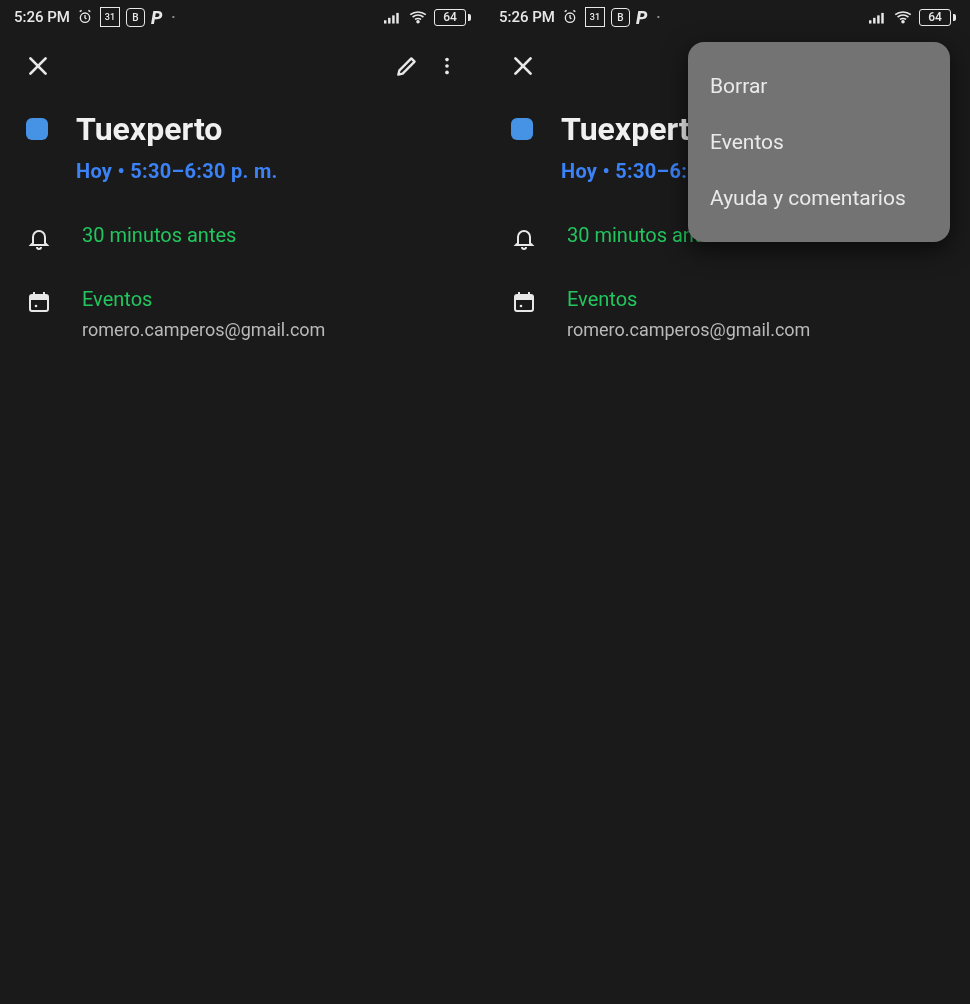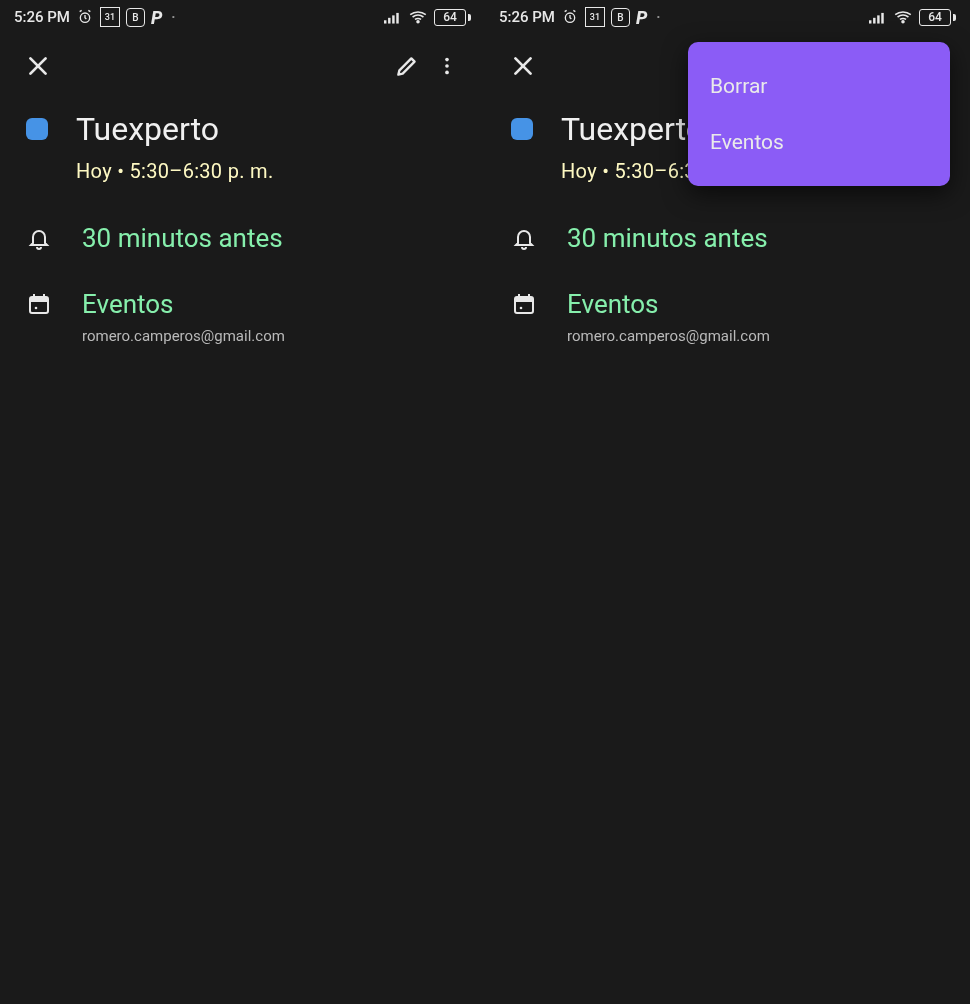--- a/index.html
+++ b/index.html
@@ -120,64 +120,65 @@
   .ev-color {
     width: 22px; height: 22px;
     border-radius: 6px;
     margin-top: 6px;
     margin-right: 28px;
     margin-left: 8px;
     background: #4693e6;
   }
   .ev-title {
     font-size: 32px;
-    font-weight: 400;
+    font-weight: 700;
     color: #f0f0f0;
     line-height: 1.1;
   }
   .ev-sub {
     margin-top: 12px;
     font-size: 20px;
-    color: #fef9c3;
+    color: #3b82f6;
     letter-spacing: 0.3px;
+    font-weight: bold;
   }
 
   
   .row {
     display:flex;
     align-items:flex-start;
     padding: 18px 18px 18px 18px;
   }
   .row .row-icon {
     width: 26px;
     height: 26px;
     margin-top: 2px;
     margin-right: 30px;
     margin-left: 8px;
     color:#e0e0e0;
     display:inline-flex;align-items:center;justify-content:center;
   }
   .row .row-text {
-    font-size: 26px;
-    color:#86efac;
+    font-size: 20px;
+    color:#22c55e;
   }
   .row .row-secondary {
     margin-top: 8px;
-    font-size: 15px;
+    font-size: 18px;
     color:#b9b9b9;
   }
 
   
   .menu {
     position: absolute;
     top: 42px;
     right: 20px;
     width: 262px;
-    background: #8b5cf6;
-    border-radius: 10px;
+    background: #737373;
+    border-radius: 16px;
     padding: 16px 0;
     box-shadow: 0 8px 24px rgba(0,0,0,.6);
   }
   .menu-item {
     padding: 16px 22px;
     font-size: 21px;
     color:#eaeaea;
   }
 </style>
 </head>
@@ -373,17 +374,18 @@
       </div>
       <div>
         <div class="row-text">Eventos</div>
         <div class="row-secondary">romero.camperos@gmail.com</div>
       </div>
     </div>
 
     <div class="menu">
       <div class="menu-item">Borrar</div>
       <div class="menu-item">Eventos</div>
+      <div class="menu-item">Ayuda y comentarios</div>
     </div>
 
   </div>
 
 </div>
 
 </body></html>

